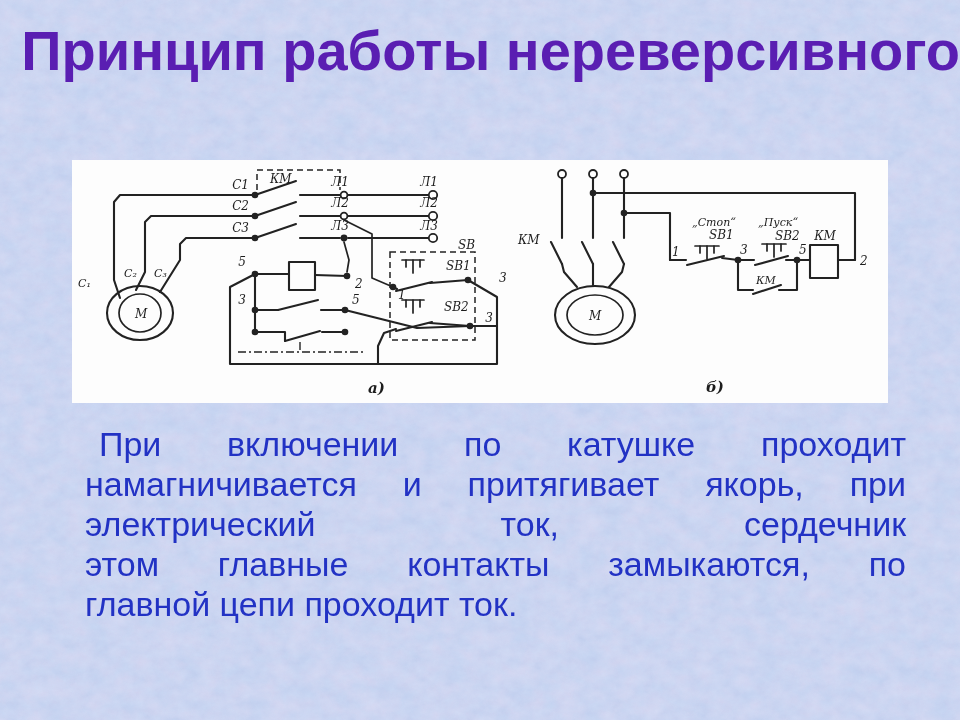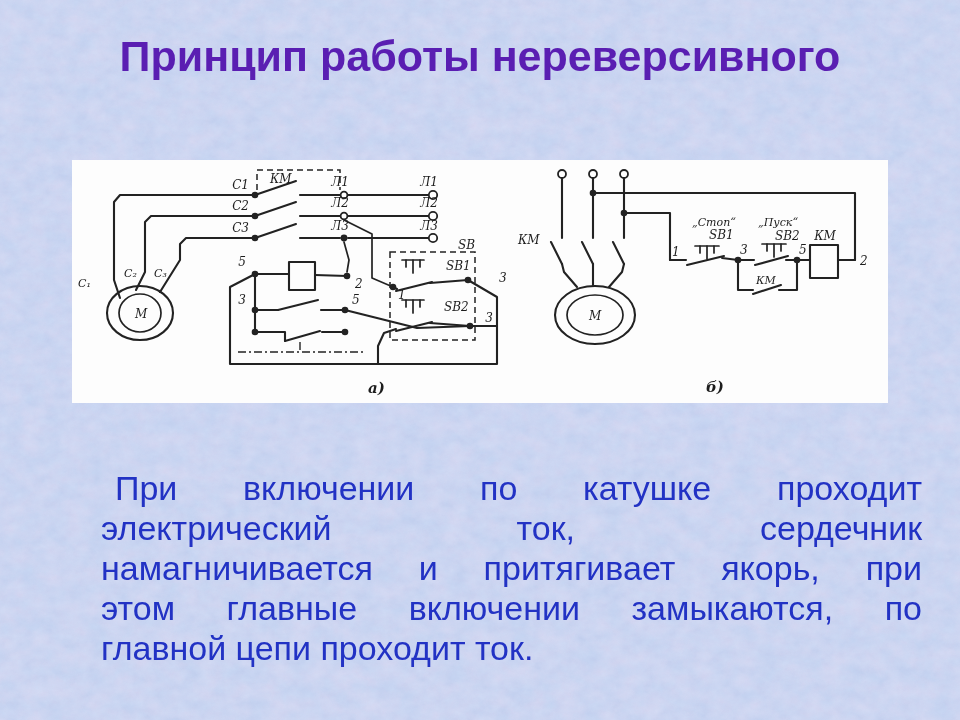--- a/index.html
+++ b/index.html
@@ -4,35 +4,34 @@
 <style>
   html,body{margin:0;padding:0;}
   body{
     width:960px;height:720px;position:relative;overflow:hidden;
     background:var(--bg,#c2cfee);
     font-family:"Liberation Sans",sans-serif;
   }
   .bg-tex{position:absolute;left:0;top:0;z-index:0;}
   .layer{position:absolute;z-index:1;}
   .title{
-    left:0;top:30px;width:960px;text-align:center;
-    font-weight:bold;font-size:43px;line-height:53px;
+    left:0;top:24px;width:960px;text-align:right;
+    font-weight:bold;font-size:56px;line-height:53px;
     color:var(--title,#5a1eb2);
     font-family:"Liberation Sans",sans-serif;
   }
   .figure{
     left:72px;top:160px;width:816px;height:243px;
     background:var(--figure-bg,#ffffff);
   }
   .figure svg{display:block;width:816px;height:243px;}
   .bodytext{
-    left:101px;top:424px;width:821px;
+    left:85px;top:424px;width:821px;
     font-size:34px;line-height:40px;
     color:var(--body,#2232c4);
-    margin-top:44px;
   }
   .bodytext .line{text-align:justify;text-align-last:justify;}
   .bodytext .line.first{padding-left:14px;}
   .bodytext .line.last{text-align-last:left;}
   
   .w{fill:none;stroke:var(--ink,#222);stroke-width:2.1;stroke-linecap:round;stroke-linejoin:round;}
   .t{fill:none;stroke:var(--ink,#222);stroke-width:1.7;stroke-linecap:round;stroke-linejoin:round;}
   .dash{fill:none;stroke:var(--ink,#222);stroke-width:1.5;stroke-dasharray:6 4;}
   .dashdot{fill:none;stroke:var(--ink,#222);stroke-width:1.4;stroke-dasharray:8 3 2 3;}
   .dot{fill:var(--ink,#222);stroke:none;}
@@ -240,17 +239,17 @@
     <path class="w" d="M707,130 L725,130 L725,100"></path>
     <text class="lbl sm" x="684" y="124">КМ</text>
 
     <text class="cap" x="634" y="232">б)</text>
   </g>
 </svg>
 </div>
 
 <div class="layer bodytext">
   <div class="line first">При включении по катушке проходит</div>
+  <div class="line">намагничивается и притягивает якорь, при</div>
   <div class="line">электрический ток, сердечник</div>
-  <div class="line">намагничивается и притягивает якорь, при</div>
-  <div class="line">этом главные включении замыкаются, по</div>
+  <div class="line">этом главные контакты замыкаются, по</div>
   <div class="line last">главной цепи проходит ток.</div>
 </div>
 
 </body></html>

